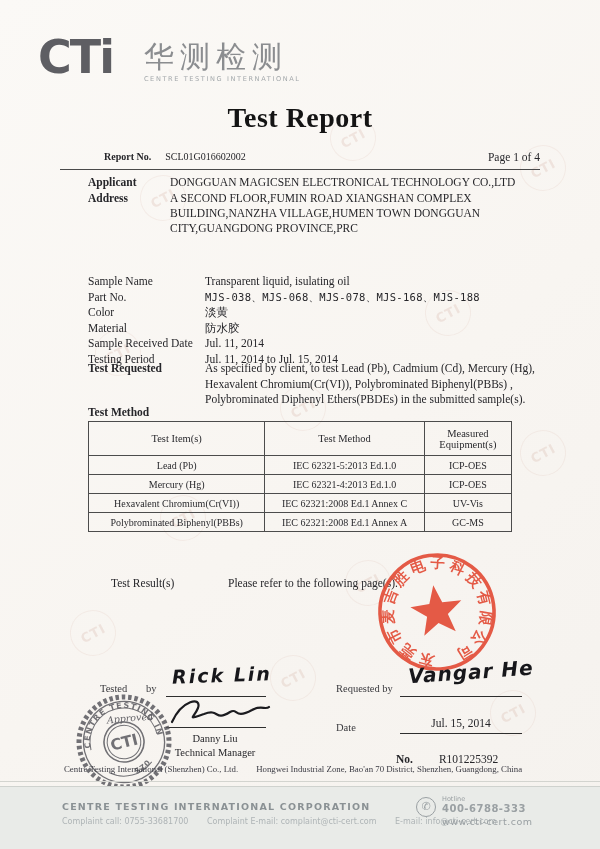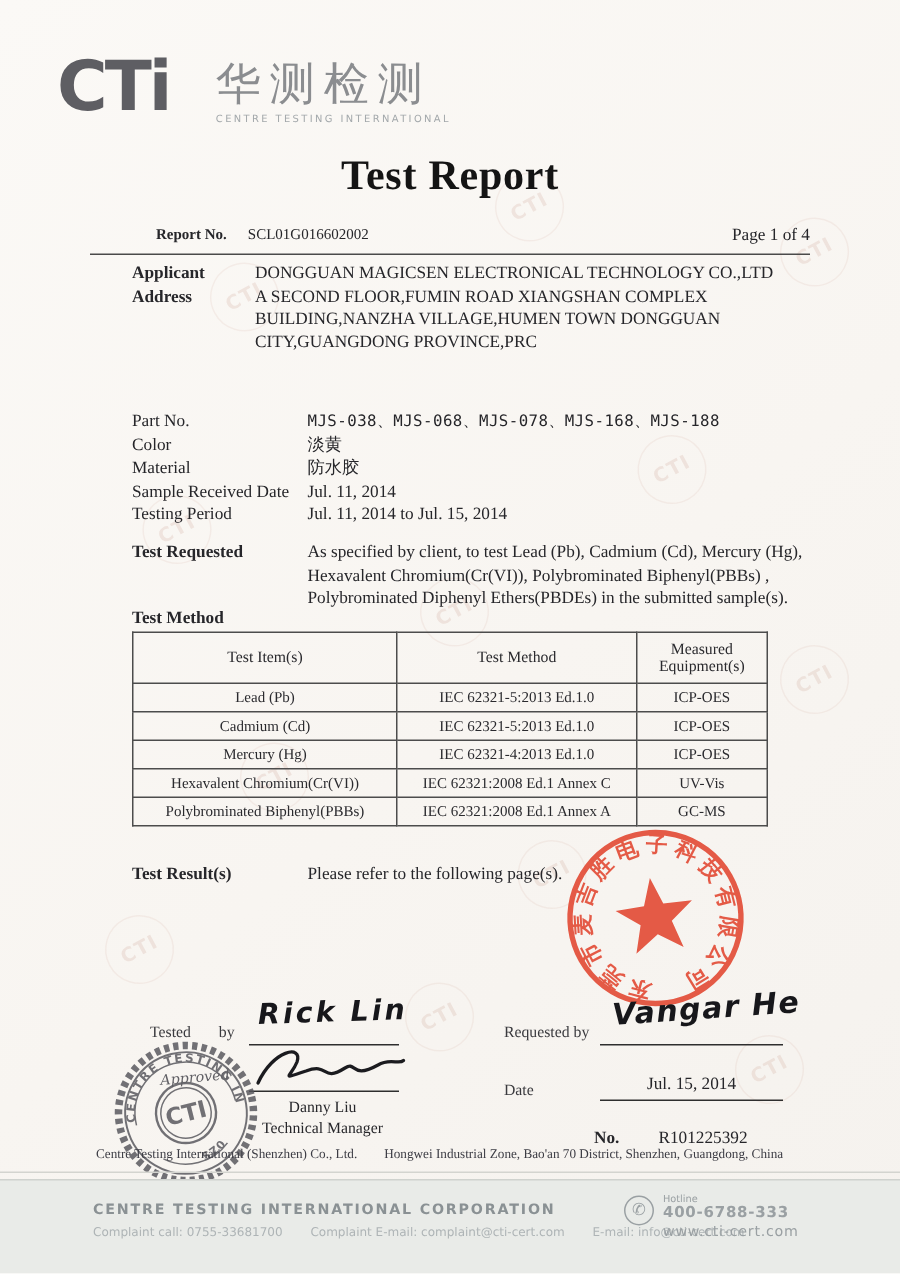--- a/index.html
+++ b/index.html
@@ -61,21 +61,21 @@
   table.tm {
     position:absolute; left:88px; top:421px; width:424px;
     border-collapse:collapse; font-size:10px; color:#2a2a2e;
   }
   table.tm th, table.tm td { border:1px solid #4c4c4c; text-align:center; padding:0 2px; }
   table.tm th { font-weight:normal; height:33px; font-size:10.5px; }
   table.tm td { height:18px; }
   .c1 { width:178px; } .c2 { width:162px; } .c3 { width:84px; }
 
   .tres { position:absolute; left:88px; top:577px; width:460px; font-size:11.5px; }
-  .tres .tl { display:inline-block; width:117px; font-weight:bold; }
+  .tres .tl { display:inline-block; width:117px; font-weight:normal;margin-left:23px; }
 
   
   .red-stamp { position:absolute; left:371px; top:546px; width:132px; height:132px; opacity:.88; }
   
   .sig-label { position:absolute; font-size:10.5px; color:#3a3a3e; }
   .sig-line { position:absolute; border-bottom:1.2px solid #2e2e2e; }
   .hand {
     position:absolute; font-family:"DejaVu Sans", sans-serif; font-style:italic; font-weight:bold;
     color:#17171b; white-space:nowrap;
   }
@@ -172,20 +172,24 @@
     <span class="label-col">Address</span><span class="addr-lines">
       <div>A SECOND FLOOR,FUMIN ROAD XIANGSHAN COMPLEX</div>
       <div>BUILDING,NANZHA VILLAGE,HUMEN TOWN DONGGUAN</div>
       <div>CITY,GUANGDONG PROVINCE,PRC</div>
     </span>
   </div>
 
 
   <div class="sample">
     <div class="srow">
+      <span class="sl">Sample Name</span>
+      <span class="sv">Transparent liquid, isulating oil</span>
+    </div>
+    <div class="srow">
       <span class="sl">Part No.</span>
       <span class="sv mono">MJS-038、MJS-068、MJS-078、MJS-168、MJS-188</span>
     </div>
     <div class="srow">
       <span class="sl">Color</span>
       <span class="sv">淡黄</span>
     </div>
     <div class="srow">
       <span class="sl">Material</span>
       <span class="sv">防水胶</span>
@@ -214,25 +218,20 @@
     <thead>
       <tr>
         <th class="c1">Test Item(s)</th>
         <th class="c2">Test Method</th>
         <th class="c3">Measured Equipment(s)</th>
       </tr>
     </thead>
     <tbody>
       <tr>
         <td>Lead (Pb)</td>
-        <td>IEC 62321-5:2013 Ed.1.0</td>
-        <td>ICP-OES</td>
-      </tr>
-      <tr>
-        <td>Cadmium (Cd)</td>
         <td>IEC 62321-5:2013 Ed.1.0</td>
         <td>ICP-OES</td>
       </tr>
       <tr>
         <td>Mercury (Hg)</td>
         <td>IEC 62321-4:2013 Ed.1.0</td>
         <td>ICP-OES</td>
       </tr>
       <tr>
         <td>Hexavalent Chromium(Cr(VI))</td>

